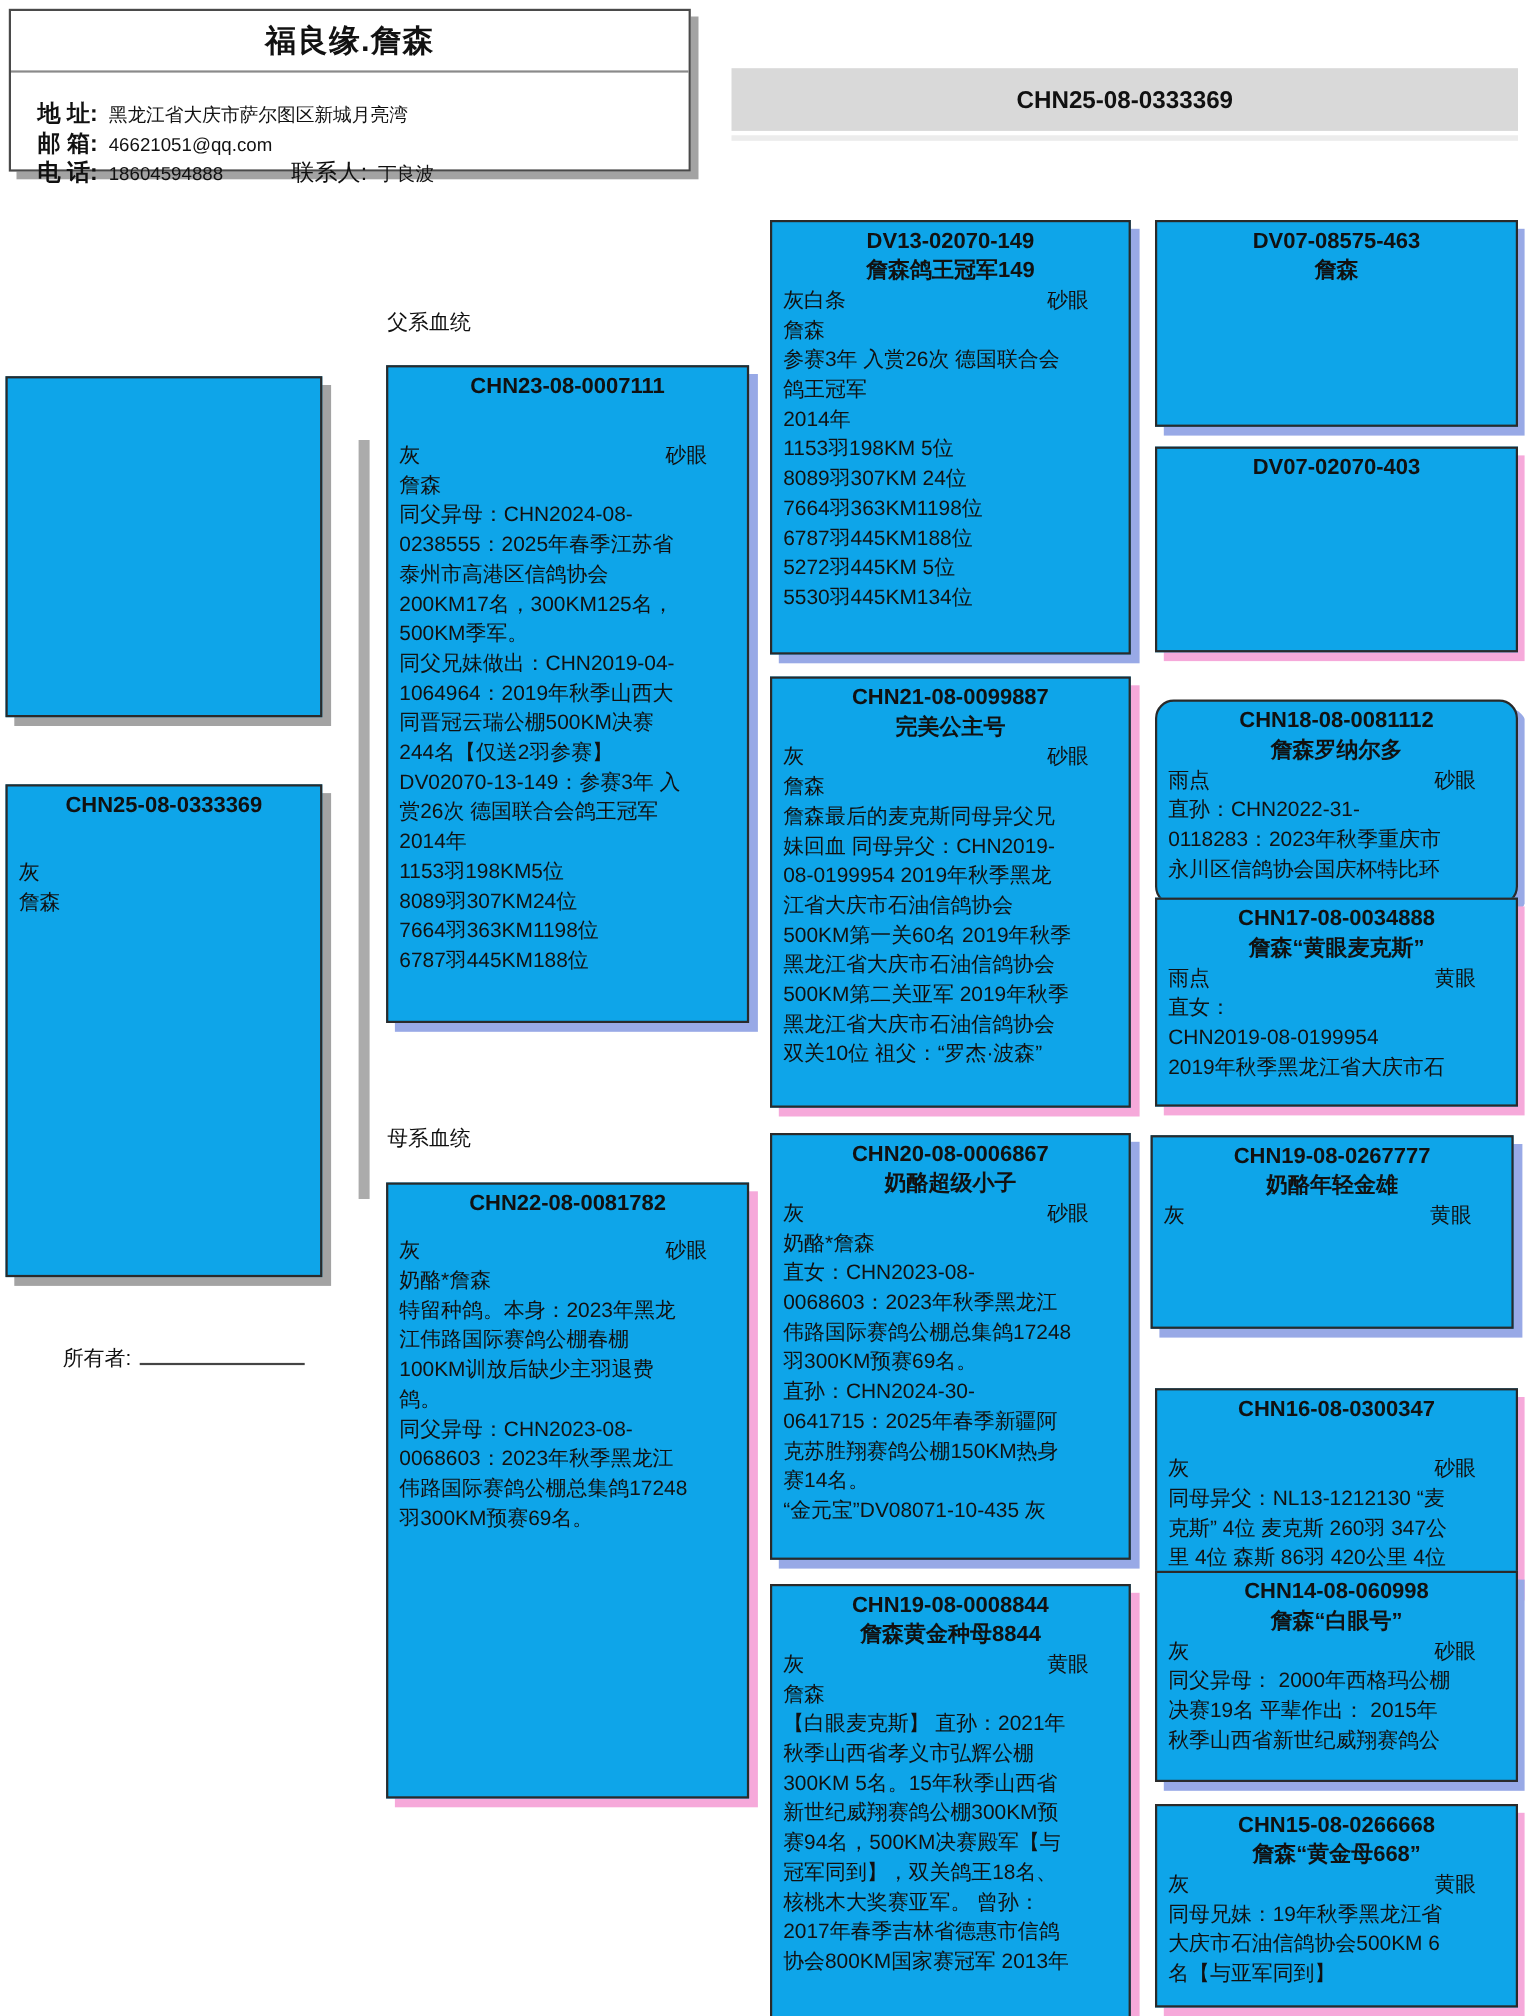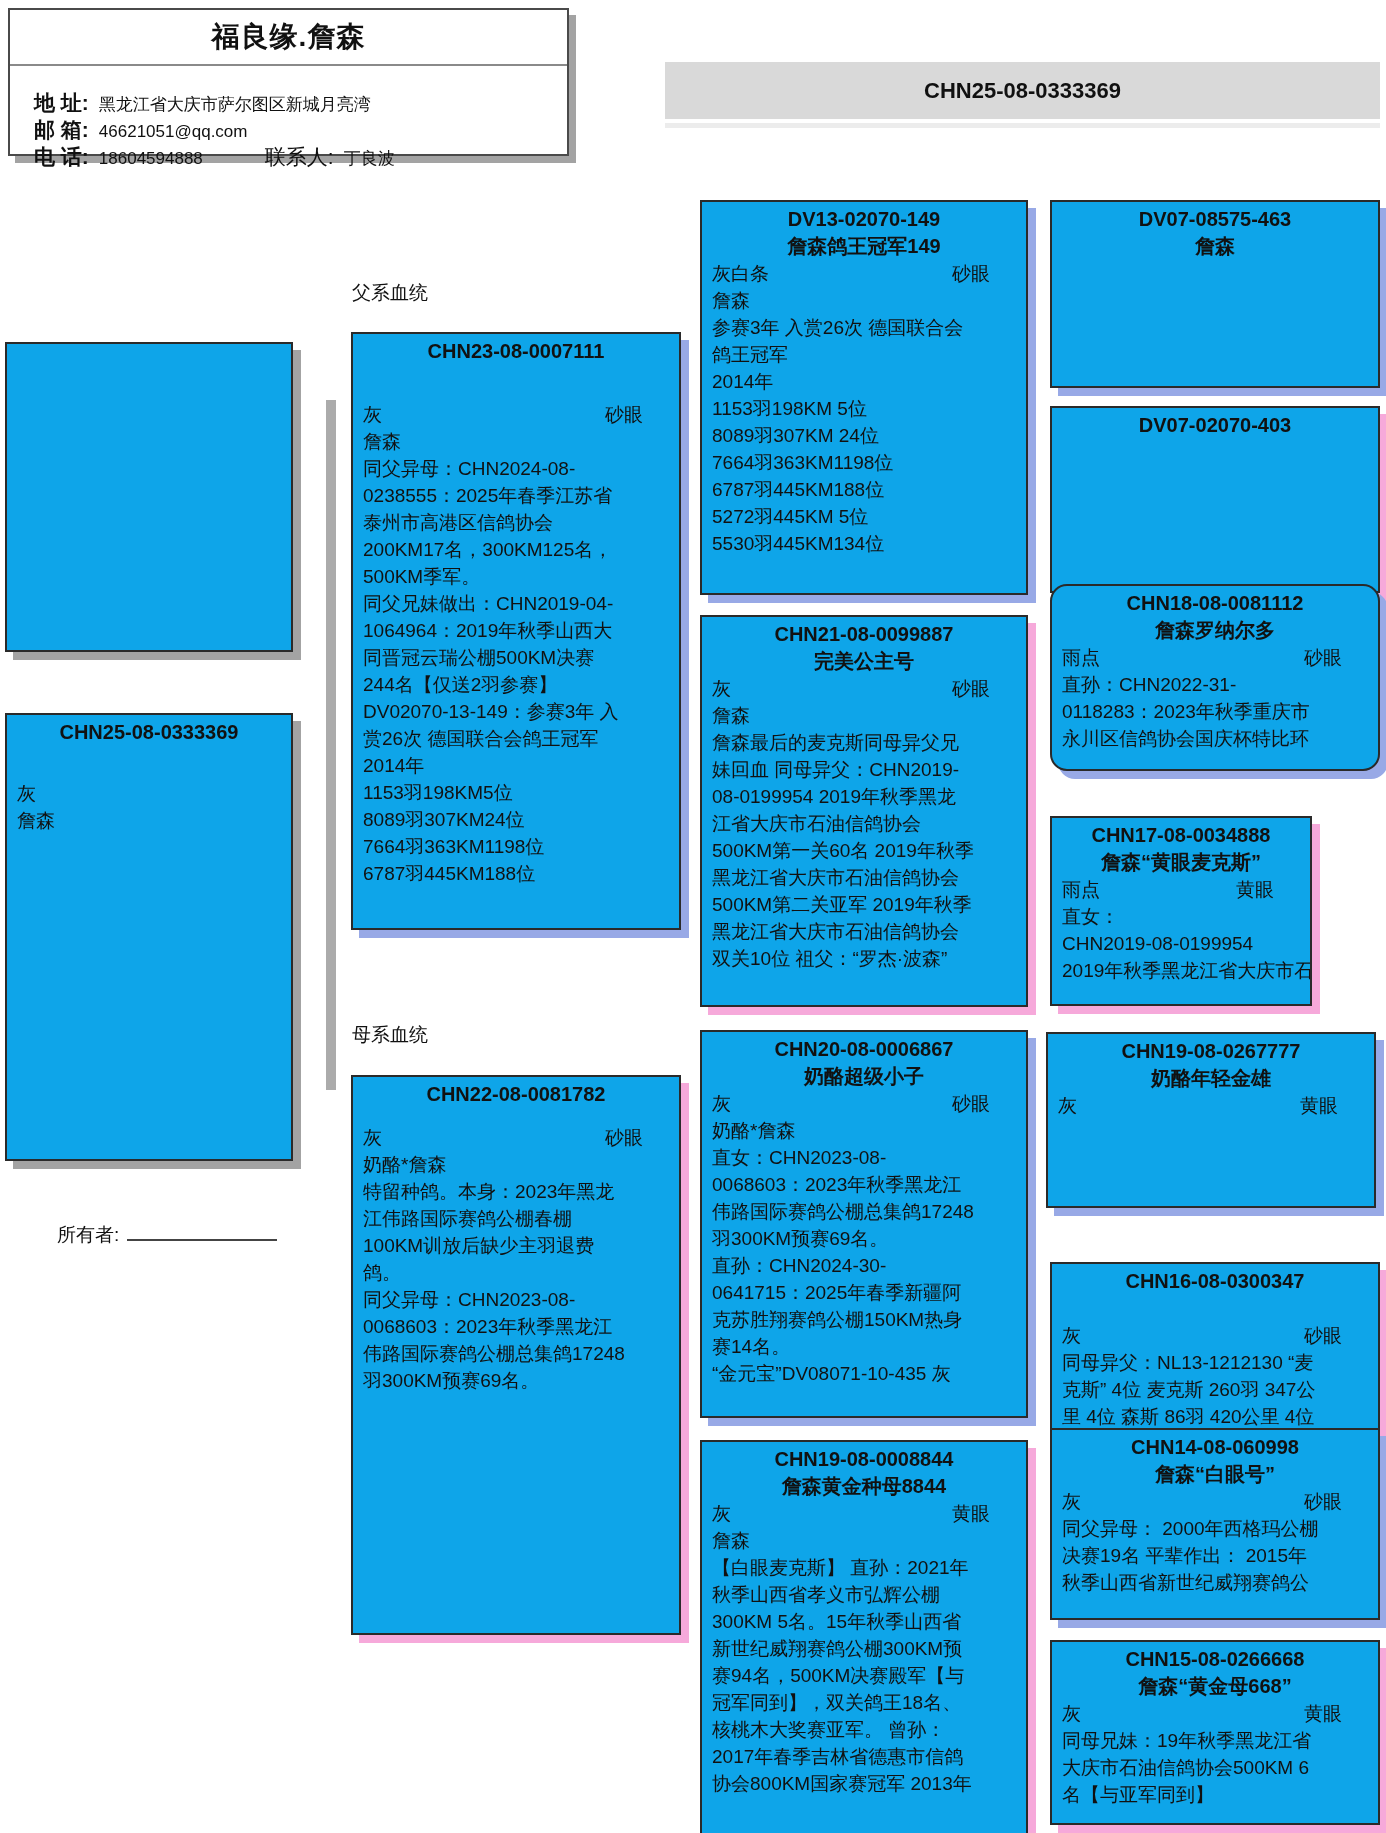--- a/index.html
+++ b/index.html
@@ -3,21 +3,21 @@
 <meta charset="utf-8">
 <style>
   html,body{margin:0;padding:0;}
   body{
     width:1386px;height:1833px;position:relative;overflow:hidden;
     background:#ffffff;color:#111;
     font-family:"Liberation Sans","DejaVu Sans",sans-serif;
   }
   
   .header-box{
-    position:absolute;left:8px;top:8px;width:561px;height:148px;
+    position:absolute;left:8px;top:8px;width:620px;height:148px;
     background:#fff;border:2px solid #4a4a4a;box-sizing:border-box;
     box-shadow:7px 7px 0 0 #a3a3a3;
   }
   .header-title{text-align:center;font-size:28px;font-weight:bold;padding-top:8px;letter-spacing:1px;}
   .header-rule{border-bottom:2px solid #8a8a8a;margin-top:8px;}
   .header-rows{padding:23px 0 0 24px;}
   .header-row{display:flex;align-items:baseline;height:27px;}
   .hlabel{font-weight:bold;font-size:21px;white-space:nowrap;}
   .hvalue{font-size:17px;margin-left:10px;white-space:nowrap;}
   .hlabel2{font-weight:normal;font-size:21px;margin-left:62px;white-space:nowrap;}
@@ -230,35 +230,35 @@
 
 <div class="pbox blue" style="left:1050px;top:200px;width:330px;height:188px;">
   <div class="ptitle">DV07-08575-463</div>
   <div class="ptitle">詹森</div>
 </div>
 
 <div class="pbox pink" style="left:1050px;top:406px;width:330px;height:187px;">
   <div class="ptitle">DV07-02070-403</div>
 </div>
 
-<div class="pbox blue" style="left:1050px;top:584px;width:330px;height:187px;border-radius:17px;">
+<div class="pbox blue" style="left:1050px;top:636px;width:330px;height:187px;border-radius:17px;">
   <div class="ptitle">CHN18-08-0081112</div>
   <div class="ptitle">詹森罗纳尔多</div>
   <div class="prow">
     <span>雨点</span>
     <span class="eye">砂眼</span>
   </div>
   <div class="pbody">
       <div>直孙：CHN2022-31-</div>
       <div>0118283：2023年秋季重庆市</div>
       <div>永川区信鸽协会国庆杯特比环</div>
     </div>
 </div>
 
-<div class="pbox pink" style="left:1050px;top:816px;width:262px;height:190px;">
+<div class="pbox pink" style="left:1050px;top:816px;width:330px;height:190px;">
   <div class="ptitle">CHN17-08-0034888</div>
   <div class="ptitle">詹森“黄眼麦克斯”</div>
   <div class="prow">
     <span>雨点</span>
     <span class="eye">黄眼</span>
   </div>
   <div class="pbody">
       <div>直女：</div>
       <div>CHN2019-08-0199954</div>
       <div>2019年秋季黑龙江省大庆市石</div>

